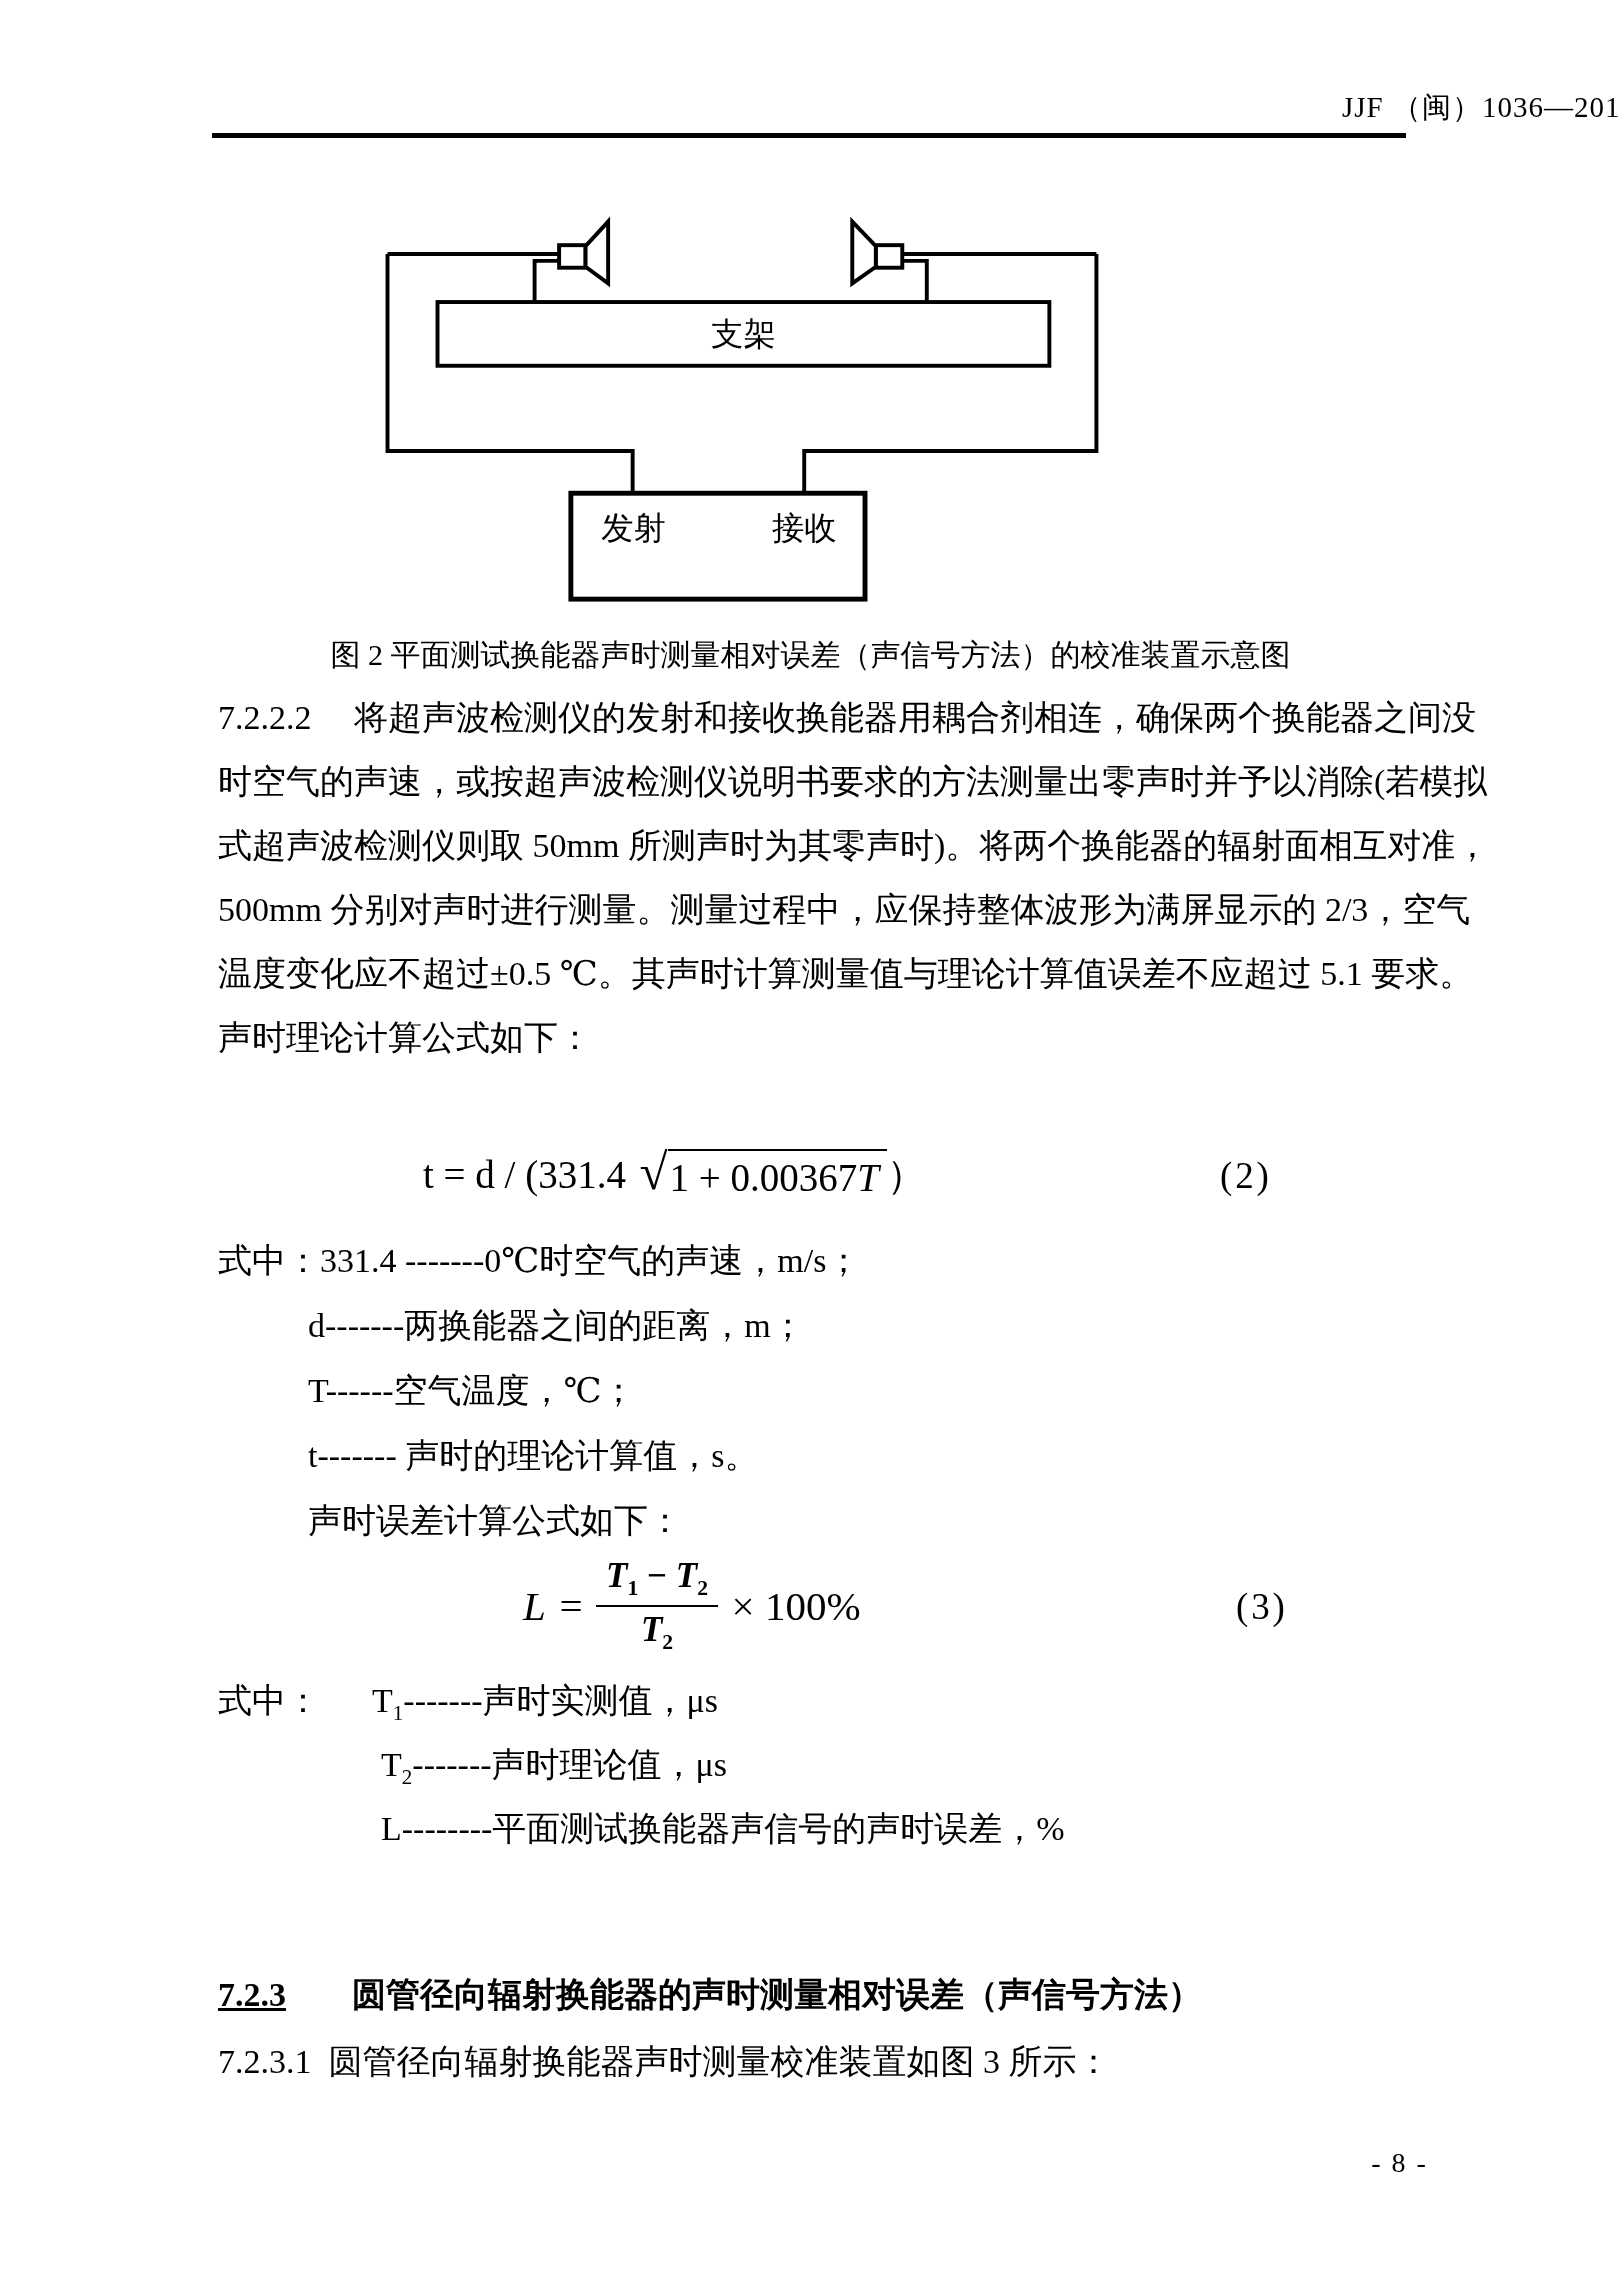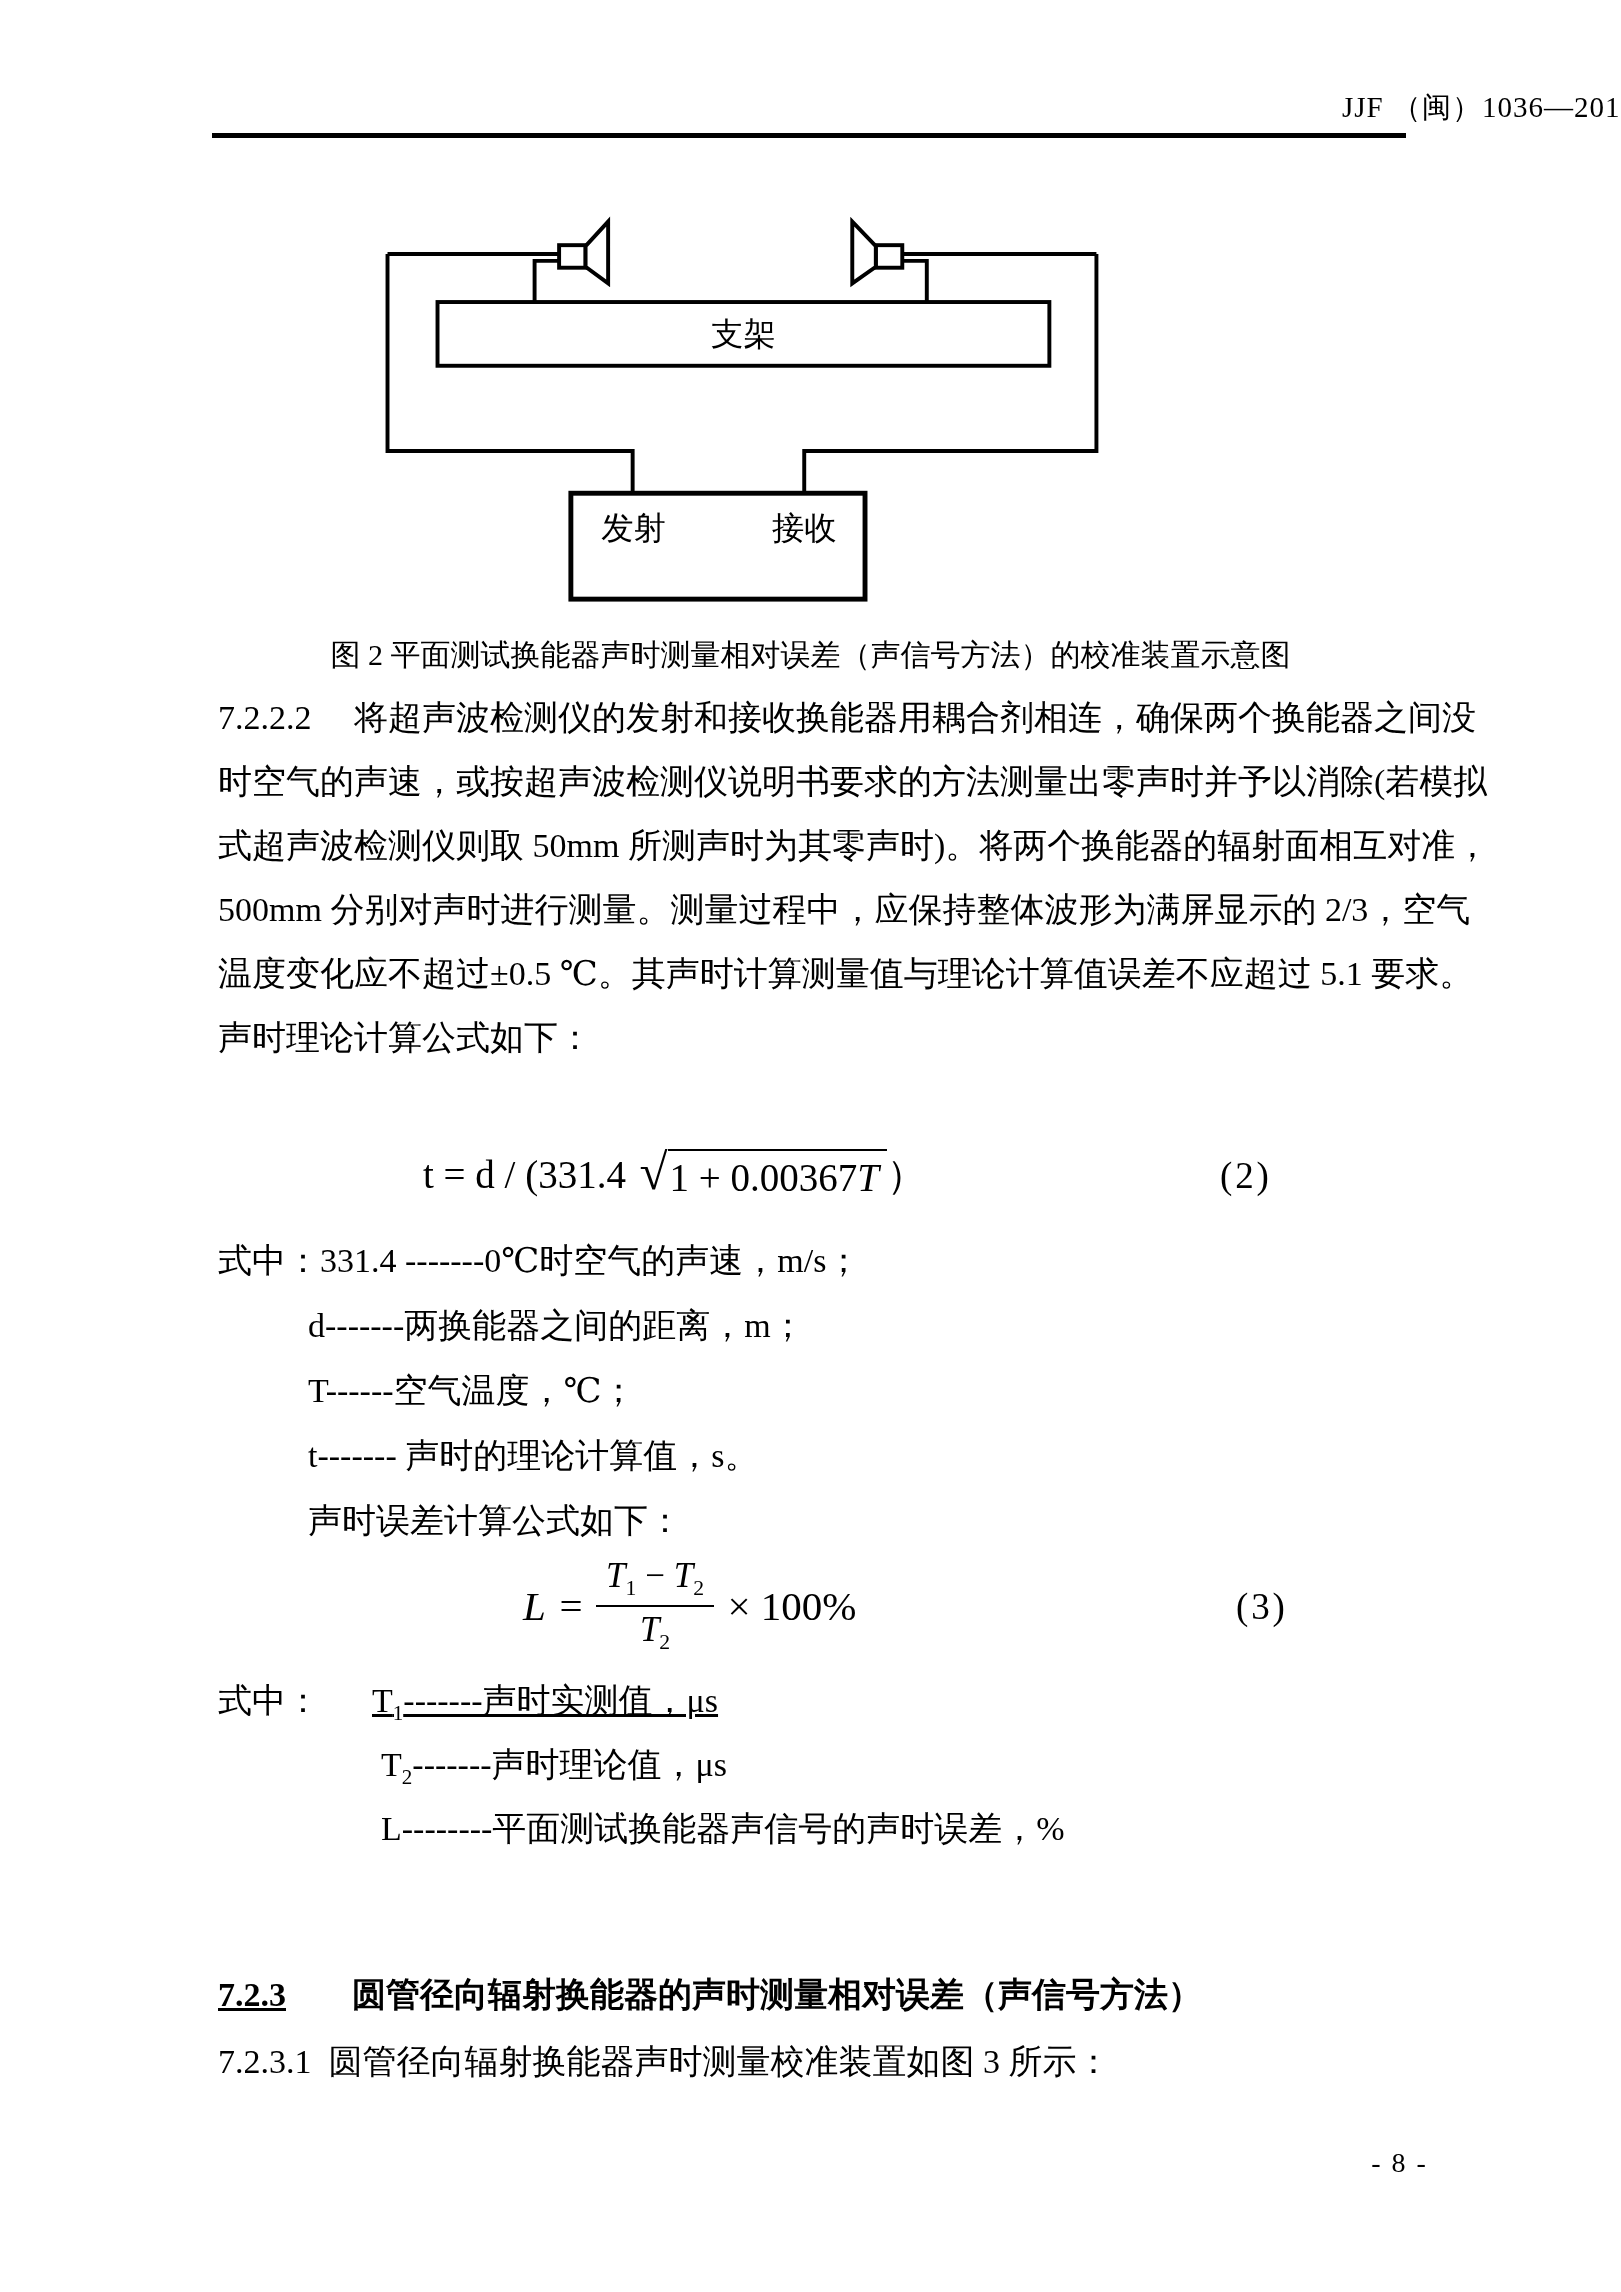--- a/index.html
+++ b/index.html
@@ -50,27 +50,27 @@
   .terms{position:absolute;left:218px;width:1186px;font-size:34px;}
   .terms2{top:1228px;}
   .terms2 .tline{height:65px;line-height:65px;}
   .terms2 .indent{padding-left:90px;}
   .eqrow3{top:1549px;height:113px;}
   .eq3{
     display:flex;align-items:center;height:113px;
     margin-left:299px;font-size:41px;
   }
   .eq3 .eqsign{margin:0 13.7px;}
-  .frac{display:inline-flex;flex-direction:column;align-items:center;font-size:35px;margin-right:13.7px;}
+  .frac{display:inline-flex;flex-direction:column;align-items:center;font-size:35px;margin-right:13.7px;font-weight:bold;}
   .frac .num{border-bottom:2.9px solid #000;padding:0 9.8px 3.9px 9.8px;}
   .frac .den{padding-top:3.9px;}
   .eq3 sub,.terms3 sub{font-size:0.62em;}
   .terms3{top:1669px;}
   .terms3 .tline{height:64px;line-height:64px;padding-left:163px;}
-  .terms3 .tline.first{padding-left:0;text-decoration:underline;}
+  .terms3 .tline.first{padding-left:0;}
   .terms3 .intro{display:inline-block;width:154px;}
   .section{position:absolute;left:218px;width:1186px;font-size:34px;height:59px;line-height:59px;}
   .sec1{top:1965px;font-weight:bold;}
   .sec2{top:2032px;}
   .sec1 .secno{margin-right:66px;text-decoration:underline;}
   .sec2 .secno{margin-right:17px;}
   .pagenum{
     position:absolute;top:2147px;left:1331px;width:137px;
     text-align:center;font-size:28px;letter-spacing:2px;
   }

